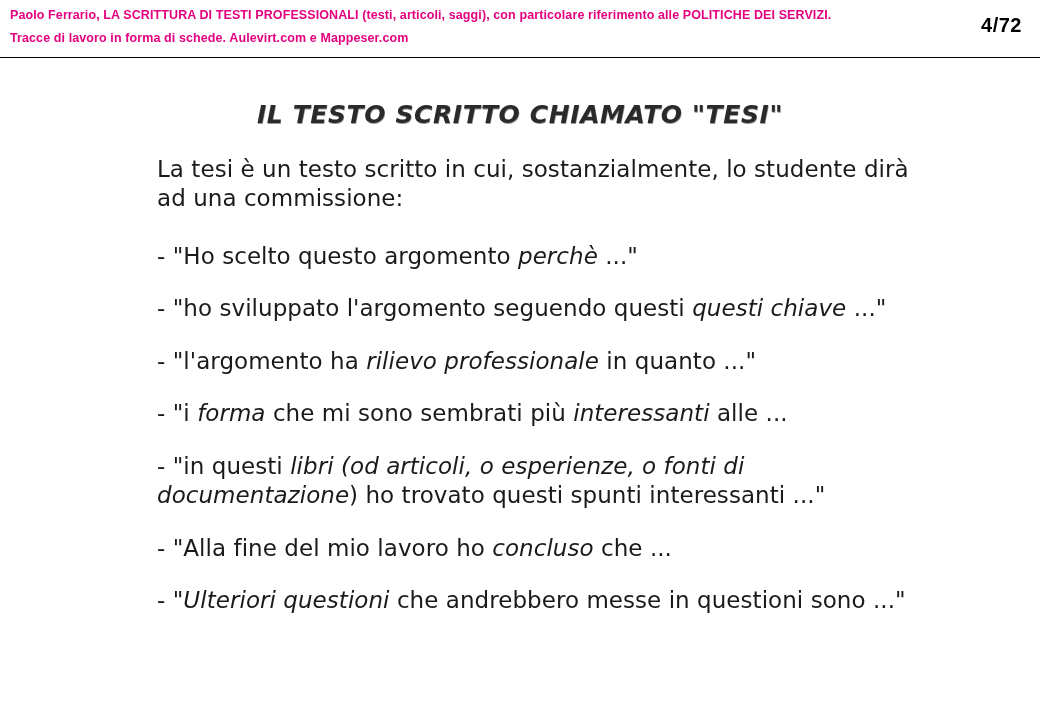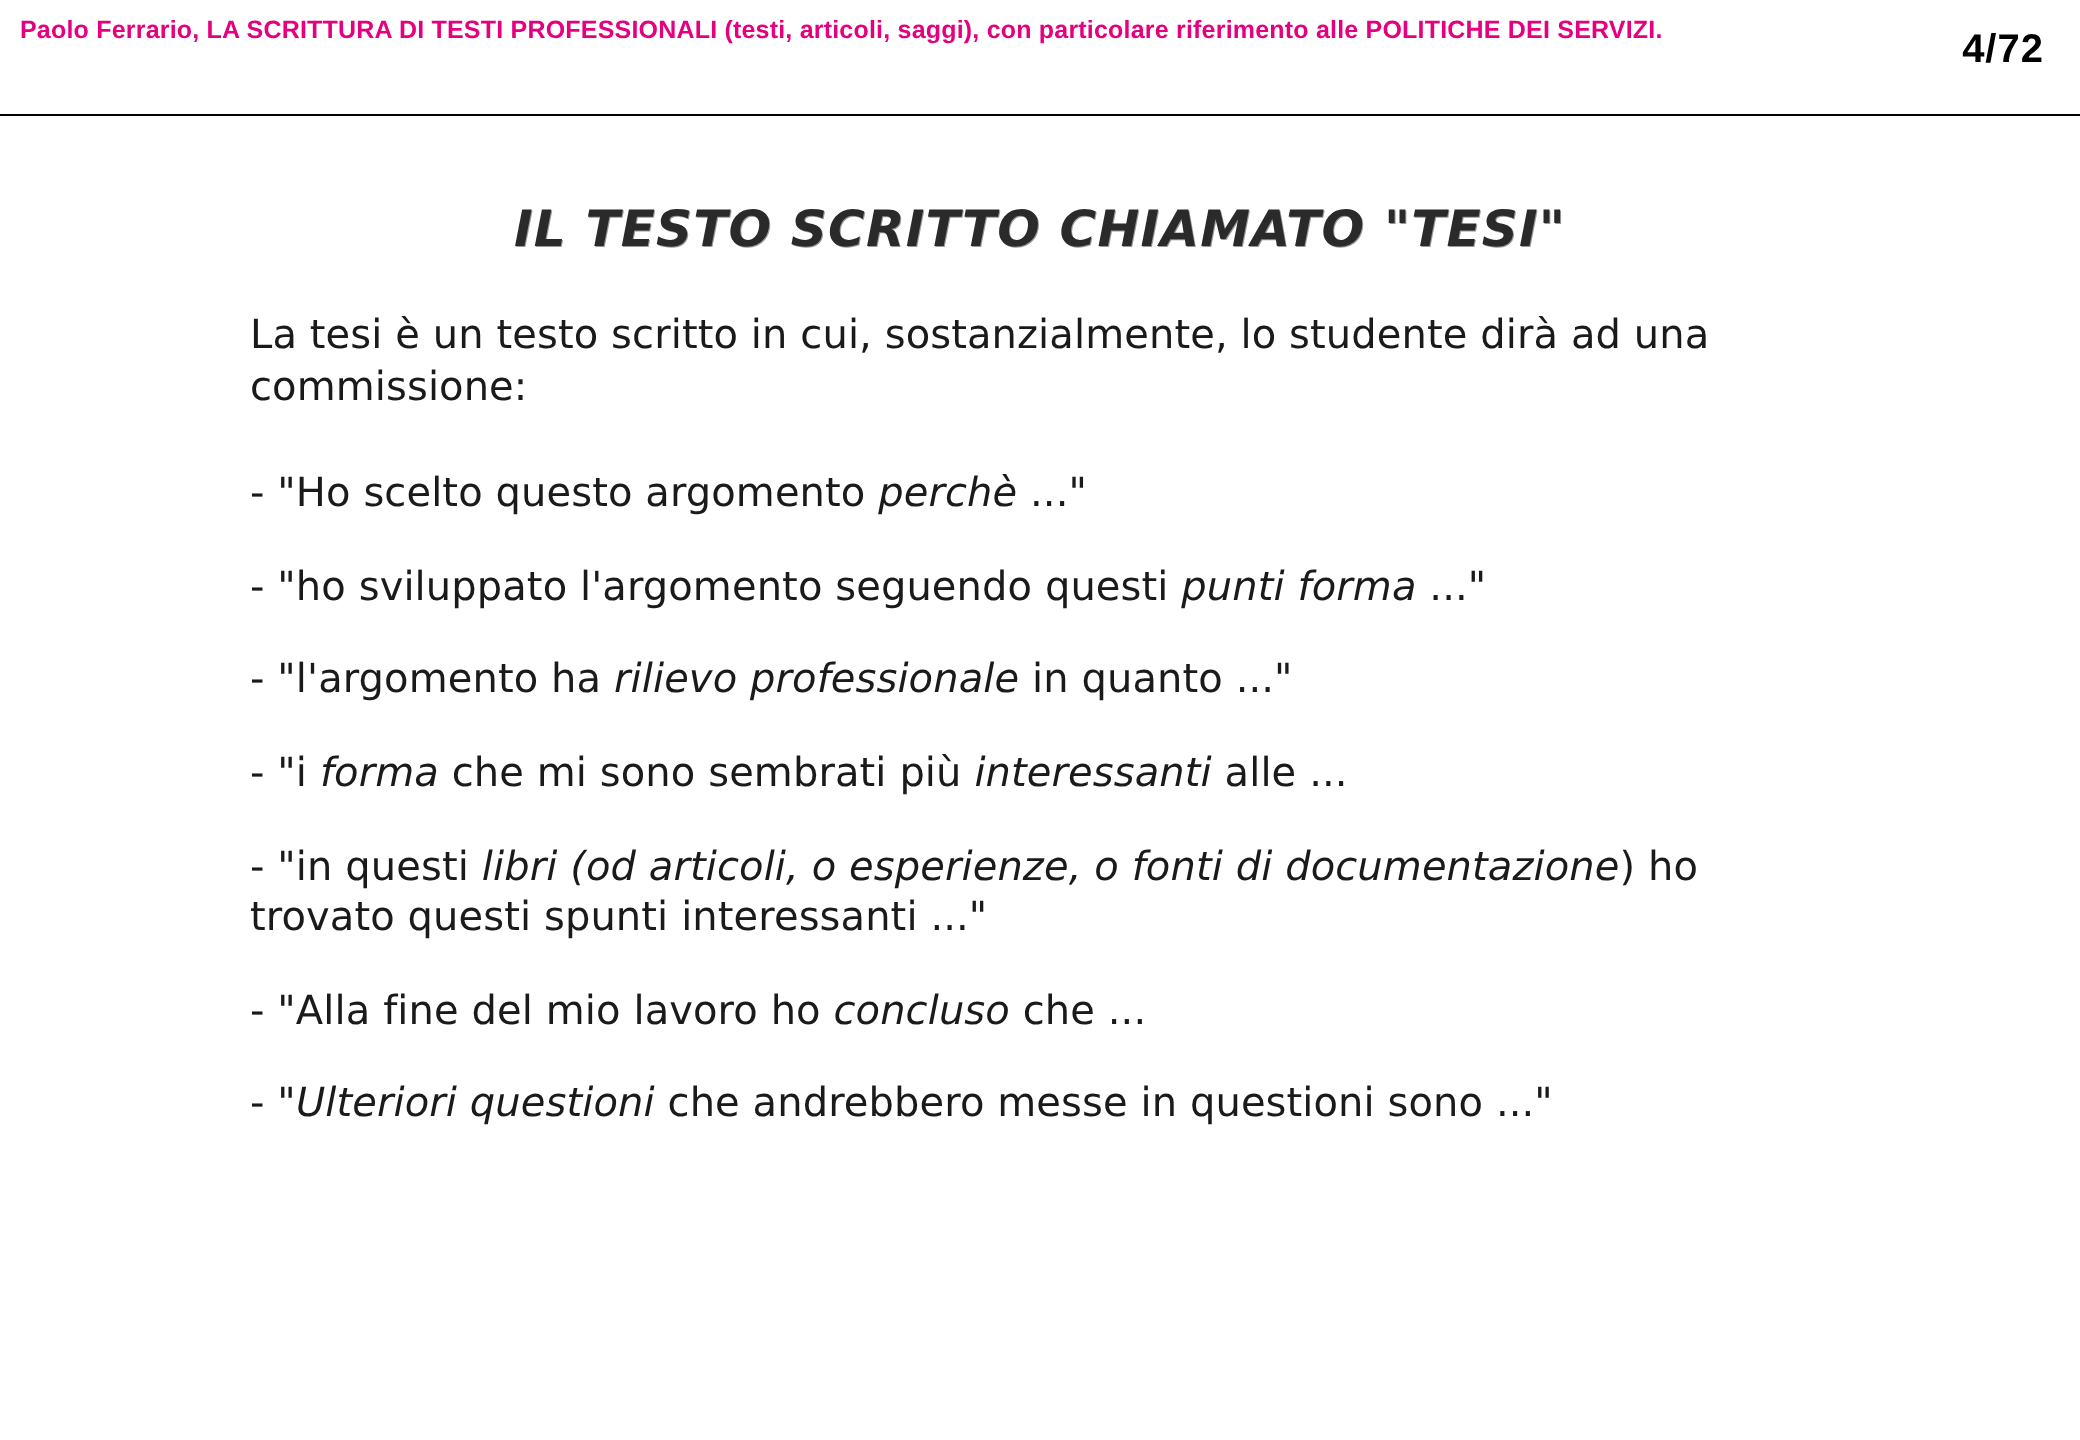--- a/index.html
+++ b/index.html
@@ -88,54 +88,56 @@
 
   .body-block {
     margin: 0 auto;
     width: 800px;
     padding-left: 5px;
     box-sizing: border-box;
   }
 
   .para {
     font-family: "DejaVu Sans", sans-serif;
-    font-size: 20px;
+    font-size: 23px;
     color: #1a1a1a;
     line-height: 1.28;
     margin-bottom: 21px;
     letter-spacing: 0.05px;
+    margin-left: 32px;
   }
   .para.intro {
     margin-bottom: 28px;
   }
   .para i {
     font-style: italic;
   }
 </style>
 </head>
 <body>
 
 <div class="slide">
 
   <div class="header">
     <div class="header-text">
       <div class="header-line" style="color: rgb(228, 0, 127);">Paolo Ferrario, LA SCRITTURA  DI TESTI PROFESSIONALI (testi, articoli, saggi), con particolare riferimento alle POLITICHE DEI SERVIZI.</div>
+      <div class="header-line second" style="color: rgb(228, 0, 127);">Tracce di lavoro in forma di schede. Aulevirt.com e Mappeser.com</div>
     </div>
     <div class="page-number">4/72</div>
   </div>
   <div class="header-rule"></div>
 
   <div class="content">
     <h1 class="slide-title">IL TESTO SCRITTO CHIAMATO "TESI"</h1>
 
     <div class="body-block">
       <p class="para intro">La tesi è un testo scritto in cui, sostanzialmente, lo studente dirà ad una commissione:</p>
       <div id="bullet-list">
           <p class="para"><span>- "Ho scelto questo argomento </span><i>perchè</i><span> ..."</span></p>
-          <p class="para"><span>- "ho sviluppato l'argomento seguendo questi </span><i>punti forma</i><span> ..."</span></p>
+          <p class="para"><span>- "ho sviluppato l'argomento seguendo questi </span><i>questi chiave</i><span> ..."</span></p>
           <p class="para"><span>- "l'argomento ha </span><i>rilievo professionale</i><span> in quanto ..."</span></p>
           <p class="para"><span>- "i </span><i>forma</i><span> che mi sono sembrati più </span><i>interessanti</i><span> alle ...</span></p>
           <p class="para"><span>- "in questi </span><i>libri (od articoli, o esperienze, o fonti di documentazione</i><span>) ho trovato questi spunti interessanti ..."</span></p>
           <p class="para"><span>- "Alla fine del mio lavoro ho </span><i>concluso</i><span> che ...</span></p>
           <p class="para"><span>- "</span><i>Ulteriori questioni</i><span> che andrebbero messe in questioni sono ..."</span></p>
         </div>
     </div>
   </div>
 
 </div>

